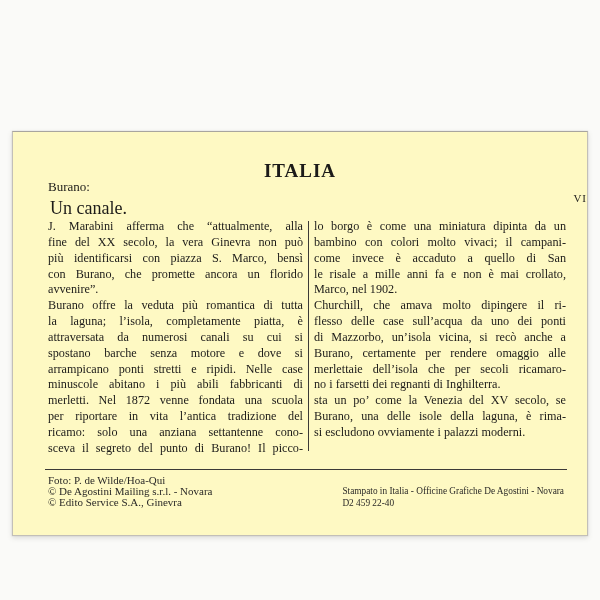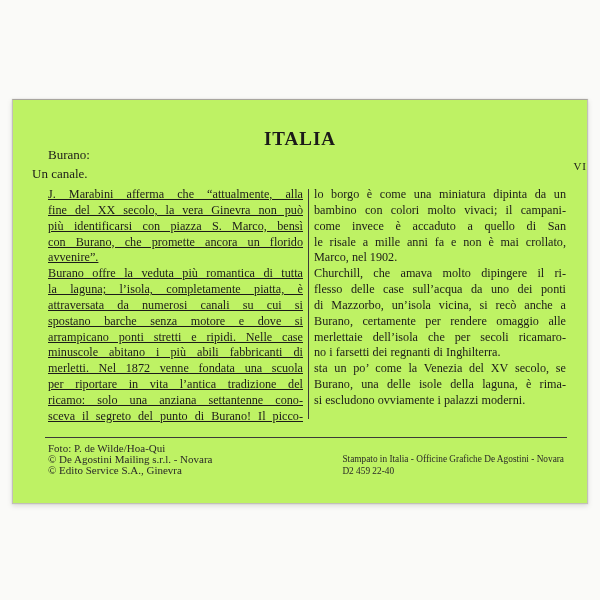--- a/index.html
+++ b/index.html
@@ -49,38 +49,38 @@
   .heading-title {
     position: absolute;
     top: 47px;
     left: 35px;
     font-size: 13px;
     font-weight: normal;
   }
   .heading-subtitle {
     position: absolute;
     top: 66px;
-    left: 19px;
-    font-size: 13px;
+    left: 37px;
+    font-size: 18px;
   }
 
   .columns {
     position: absolute;
     left: 35px;
     top: 87px;
     width: 518px;
     height: 238px;
     display: flex;
   }
   .col {
     font-size: 12.2px;
     line-height: 15.85px;
     color: #1c1b19;
   }
-  .col-left  { width: 255px; text-decoration: underline; }
+  .col-left  { width: 255px; }
   .col-right { width: 252px; }
   .col-divider {
     width: 1px;
     background: #3c3a37;
     margin: 2px 5px 6px 5px;
   }
   .ln { text-align: justify; text-align-last: justify; white-space: nowrap; overflow: hidden; }
   .ln.end { text-align-last: left; }
 
   .footer-rule {
@@ -105,21 +105,21 @@
     top: 354px;
     font-size: 9.3px;
     line-height: 11.5px;
     text-align: left;
     color: #2a2927;
   }
 </style>
 </head>
 <body style="background: rgb(250, 250, 248);">
 
-<div class="card" style="background: #bef264;">
+<div class="card" style="background: #fef9c3; margin-top: 32px;">
 
   <div class="card-title">ITALIA</div>
 
   <div class="plate-number">VI</div>
 
   <div class="heading-title">Burano:</div>
 
   <div class="heading-subtitle">Un canale.</div>
 
   <div class="columns">

